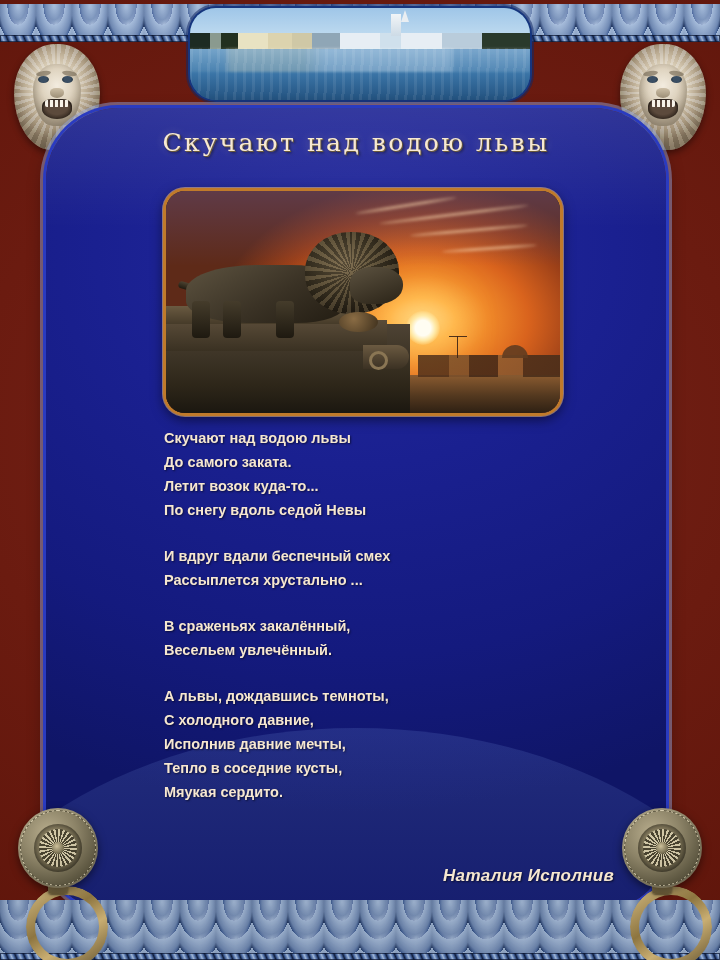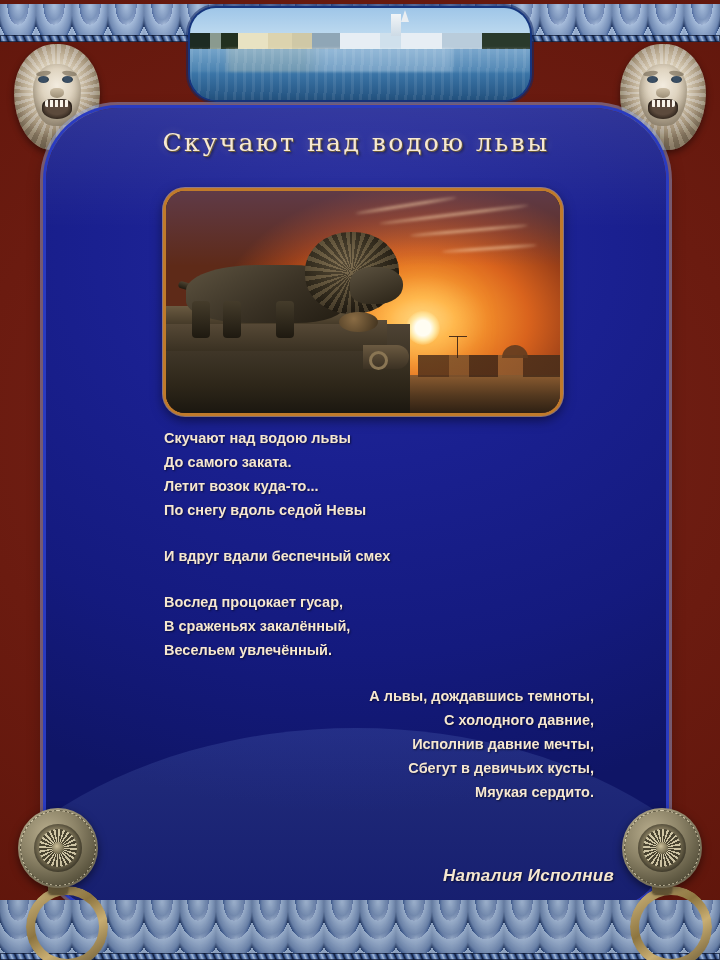--- a/index.html
+++ b/index.html
@@ -236,21 +236,21 @@
     background:radial-gradient(circle at 38% 34%, #8a6c44, #3d2f1c);}
 
   
   .poem{
     position:absolute;left:118px;top:318px;width:430px;
     color:#f6e7d0;
     font-size:14.5px;font-weight:bold;line-height:24px;
     text-shadow:1px 1px 2px rgba(0,0,0,.55);
   }
   .stanza{margin:0 0 22px 0;}
-  .stanza:last-child{margin-bottom:0;text-align:right;}
+  .stanza:last-child{margin-bottom:0;}
   .line{white-space:pre;}
 
   .author{
     position:absolute;right:52px;bottom:22px;
     color:#f6e7d0;font-size:17px;font-weight:bold;font-style:italic;
     text-shadow:1px 1px 2px rgba(0,0,0,.6);
     letter-spacing:.3px;
   }
 </style>
 </head>
@@ -335,31 +335,31 @@
 
     <div class="poem">
       <div class="stanza">
         <div class="line">Скучают над водою львы</div>
         <div class="line">До самого заката.</div>
         <div class="line">Летит возок куда-то...</div>
         <div class="line">По снегу вдоль седой Невы</div>
       </div>
       <div class="stanza">
         <div class="line">И вдруг вдали беспечный смех</div>
+        <div class="line">Рассыплется хрустально ...</div>
       </div>
       <div class="stanza">
-        <div class="line">Вослед процокает гусар,</div>
         <div class="line">В сраженьях закалённый,</div>
         <div class="line">Весельем увлечённый.</div>
       </div>
       <div class="stanza">
         <div class="line">А львы, дождавшись темноты,</div>
         <div class="line">С холодного давние,</div>
         <div class="line">Исполнив давние мечты,</div>
-        <div class="line">Сбегут в девичьих кусты,</div>
+        <div class="line">Тепло в соседние кусты,</div>
         <div class="line">Мяукая сердито.</div>
       </div>
     </div>
 
     <div class="author">Наталия Исполнив</div>
   </div>
 
   <div class="orn-band orn-bottom">
     <div class="band-edge"></div>
     <div class="eggrow dark"></div>

